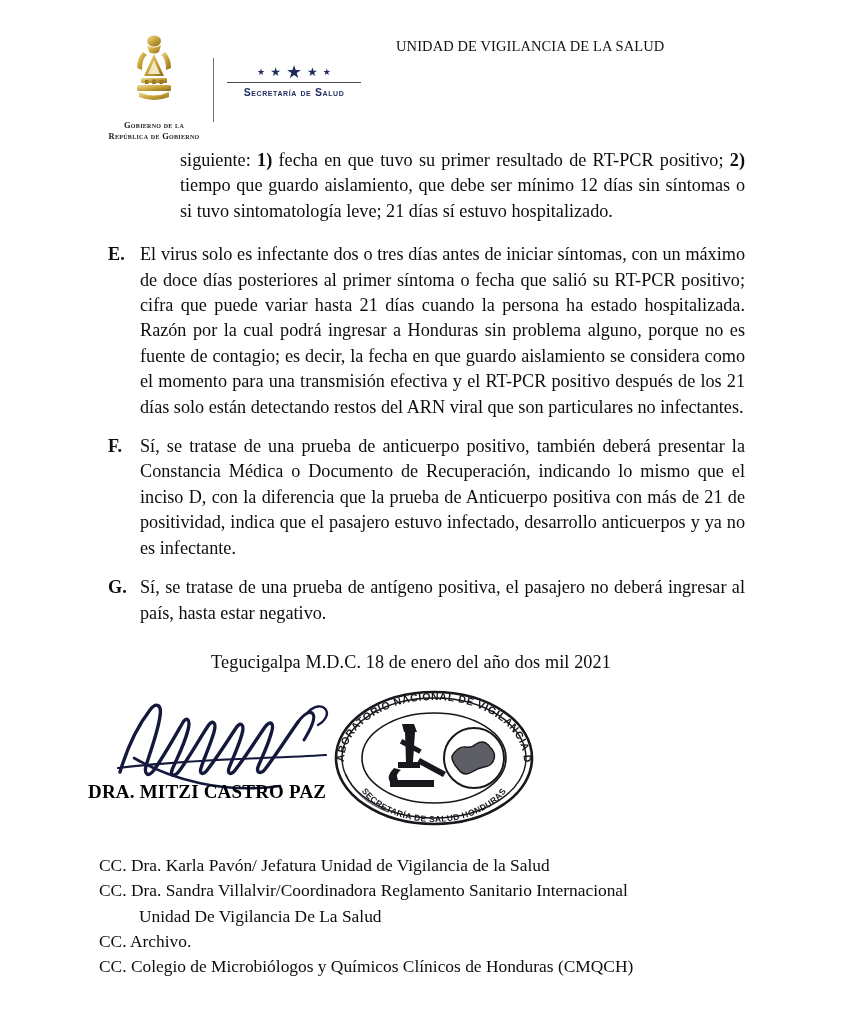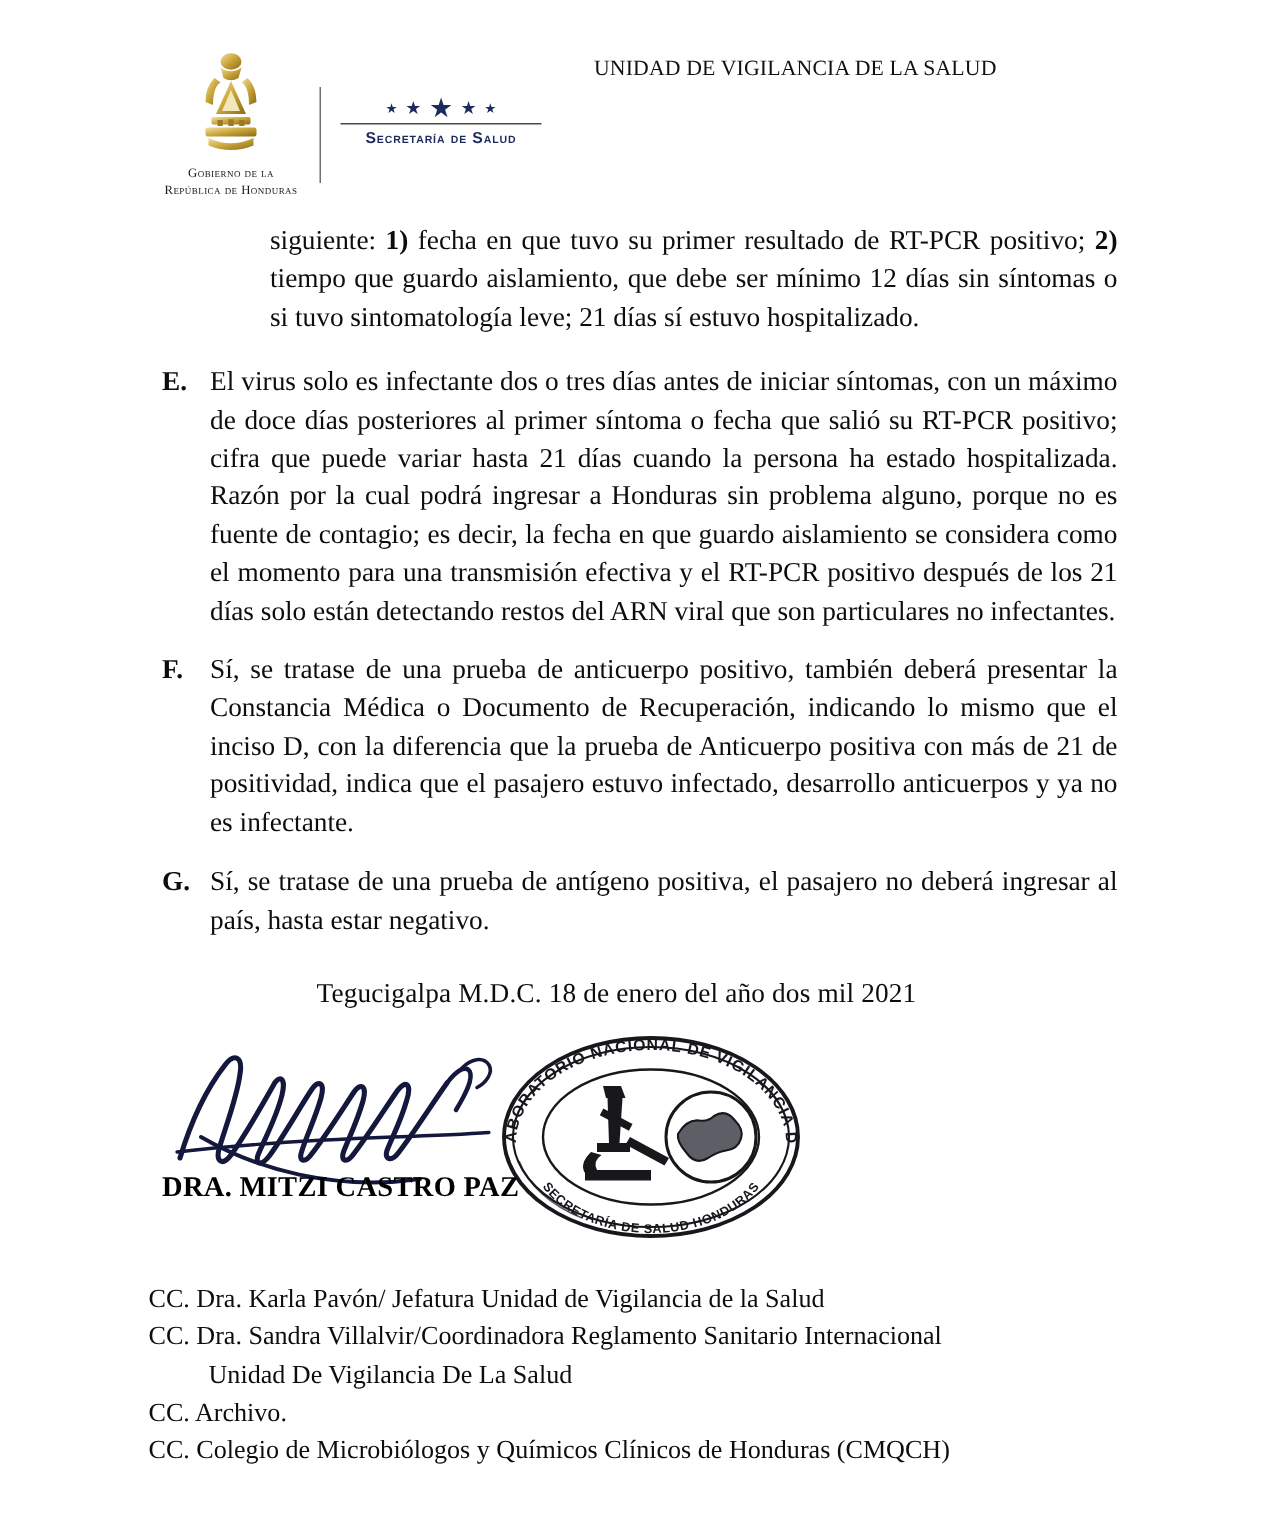--- a/index.html
+++ b/index.html
@@ -29,27 +29,27 @@
     width: 112px;
     text-align: center;
   }
   .coat-arms {
     width: 66px;
     height: 74px;
     margin: 0 auto;
     display: block;
   }
   .coat-caption {
-    margin-top: 2px;
+    margin-top: 12px;
     font-size: 8.5px;
     line-height: 10.5px;
     font-variant: small-caps;
     letter-spacing: 0.3px;
     color: #1a1a1a;
-    font-weight: 400;
+    font-weight: 700;
   }
   .vrule {
     position: absolute;
     left: 213px;
     top: 58px;
     width: 1px;
     height: 64px;
     background: #6f6f6f;
   }
   .secretaria-block {
@@ -168,21 +168,21 @@
     left: 88px;
     top: 92px;
     width: 700px;
     font-weight: bold;
     font-size: 19px;
     line-height: 23.5px;
     letter-spacing: 0.2px;
     color: #000000;
     z-index: 5;
   }
-  .sig-names div { white-space: nowrap; margin-left: 20px; }
+  .sig-names div { white-space: nowrap; }
 
   
   .cc-list {
     position: absolute;
     left: 0;
     top: 853px;
     width: 702px;
     padding: 0 60px 0 99px;
     font-size: 17.4px;
     line-height: 25.3px;
@@ -218,21 +218,21 @@
       <rect x="20" y="44" width="26" height="5" rx="1.2" fill="url(#goldg)"></rect>
       <rect x="16" y="51" width="34" height="6" rx="1.5" fill="url(#goldg)"></rect>
       <path d="M18 58 q15 7 30 0 l0 5 q-15 6 -30 0 z" fill="url(#goldg)"></path>
 
       <rect x="24" y="46" width="3.5" height="4" fill="#9c7a22"></rect>
       <rect x="38.5" y="46" width="3.5" height="4" fill="#9c7a22"></rect>
       <rect x="31.2" y="45.5" width="3.6" height="4.5" fill="#9c7a22"></rect>
     </svg>
     <div class="coat-caption">
       <div>Gobierno de la</div>
-      <div>República de Honduras</div>
+      <div>República de Gobierno</div>
     </div>
   </div>
 
   <div class="vrule"></div>
 
   <div class="secretaria-block">
     <div class="stars">
       <span class="star s1">★</span>
       <span class="star s2">★</span>
       <span class="star s3">★</span>

